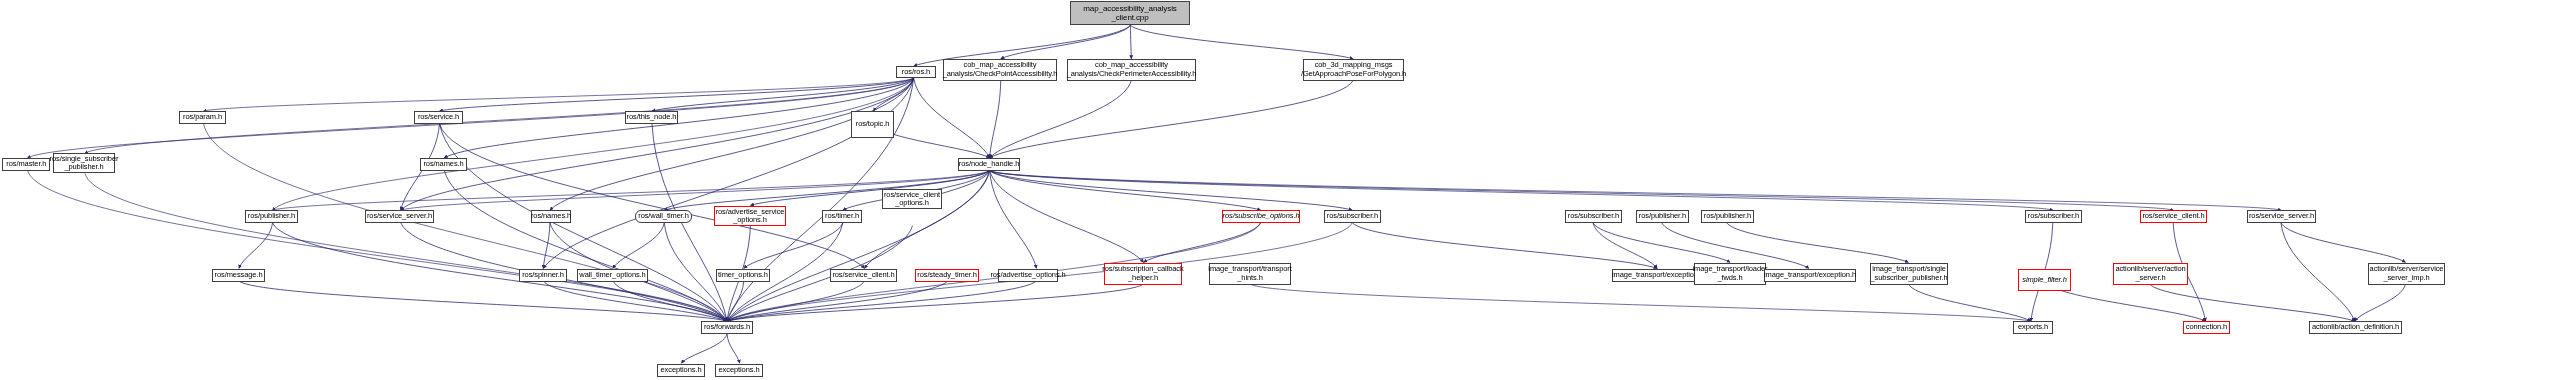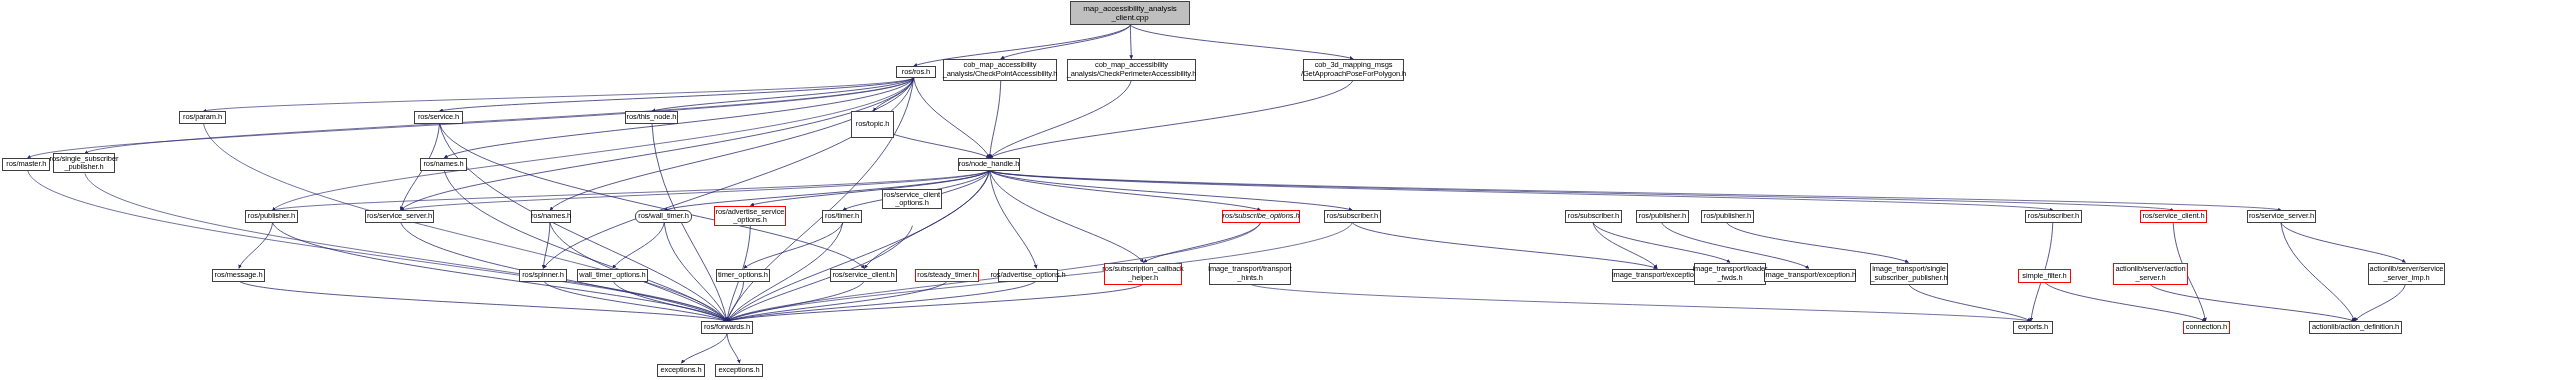--- a/index.html
+++ b/index.html
@@ -176,21 +176,21 @@
     <div class="node red" style="left: 1104px; top: 263px; width: 78px; height: 21.6px;">ros/subscription_callback
 _helper.h</div>
     <div class="node thick" style="left: 1209px; top: 263px; width: 82px; height: 21.6px;">image_transport/transport
 _hints.h</div>
     <div class="node thick" style="left: 1612px; top: 269px; width: 92px; height: 12.6px;">image_transport/exception.h</div>
     <div class="node thick" style="left: 1694px; top: 263px; width: 72px; height: 21.6px;">image_transport/loader
 _fwds.h</div>
     <div class="node thick" style="left: 1764px; top: 269px; width: 92px; height: 12.6px;">image_transport/exception.h</div>
     <div class="node thick" style="left: 1870px; top: 263px; width: 78px; height: 21.6px;">image_transport/single
 _subscriber_publisher.h</div>
-    <div class="node red" style="left: 2018px; top: 269px; width: 53px; height: 14px;">simple_filter.h</div>
+    <div class="node red" style="left: 2018px; top: 269px; width: 53px; height: 22px; font-style: italic;">simple_filter.h</div>
     <div class="node red" style="left: 2113px; top: 263px; width: 75px; height: 21.6px;">actionlib/server/action
 _server.h</div>
     <div class="node thick" style="left: 2368px; top: 263px; width: 77px; height: 21.6px;">actionlib/server/service
 _server_imp.h</div>
     <div class="node thick" style="left: 701px; top: 321px; width: 52px; height: 12.6px;">ros/forwards.h</div>
     <div class="node thick" style="left: 2013px; top: 321px; width: 37px; height: 12.6px;">exports.h</div>
     <div class="node red" style="left: 2183px; top: 321px; width: 47px; height: 12.6px;">connection.h</div>
     <div class="node thick" style="left: 2309px; top: 321px; width: 93px; height: 12.6px;">actionlib/action_definition.h</div>
     <div class="node thick" style="left: 657px; top: 364px; width: 48px; height: 12.6px;">exceptions.h</div>
     <div class="node thick" style="left: 715px; top: 364px; width: 48px; height: 12.6px;">exceptions.h</div>

